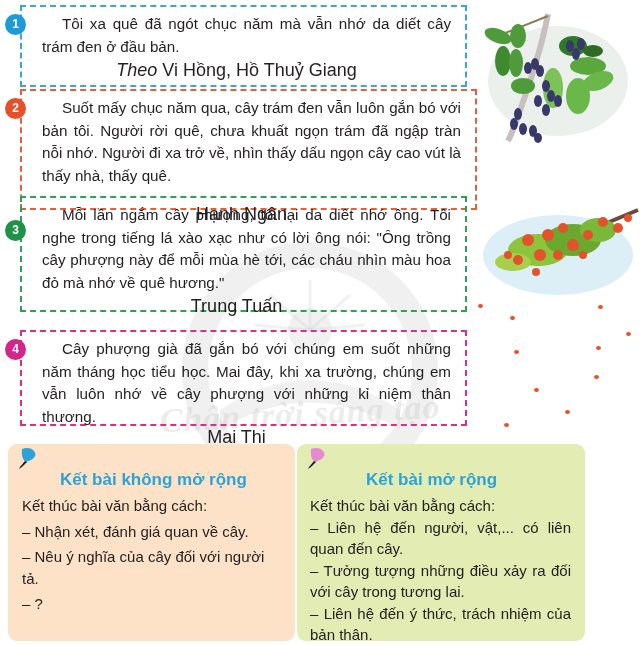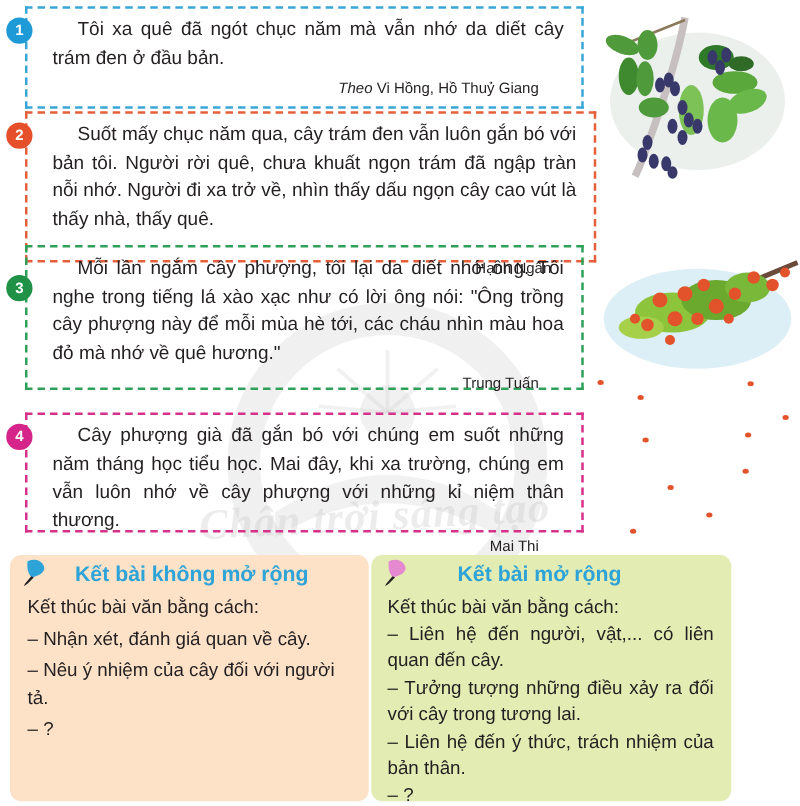--- a/index.html
+++ b/index.html
@@ -15,21 +15,21 @@
       transform: rotate(-3deg);
     }
 
     .passage {
       position: absolute; left: 20px; width: 452px;
       border: 2px dashed; border-right-width: 2px;
       padding: 6px 14px 4px 20px;
       font-size: 15.2px; line-height: 22.5px; text-align: justify;
     }
     .passage .body-text { text-indent: 20px; }
-    .passage .author { text-align: right; padding-right: 20px; font-size: 12px; line-height: 24px; }
+    .passage .author { text-align: center; padding-right: 20px; font-size: 18px; line-height: 24px; }
     .passage .author i { font-style: italic; }
 
     .badge {
       position: absolute; left: 5px; width: 21px; height: 21px; border-radius: 50%;
       color: #ffffff; font-weight: bold; font-size: 12px; line-height: 21px; text-align: center;
     }
 
     #p1 { top: 5px; height: 82px; border-color: #3aa6d8; border-bottom-color: #3aa6d8; }
     #p2 { top: 89px; height: 121px; border-color: #e5603a; }
     #p3 { top: 196px; height: 116px; border-color: #2fa05a; }
@@ -39,21 +39,21 @@
     #p3 { width: 447px; }
     #p4 { width: 447px; }
 
     
     .illus { position: absolute; }
     .tram { left: 478px; top: 6px; width: 160px; height: 138px; }
     .phuong { left: 478px; top: 200px; width: 162px; height: 110px; }
     .petal { position: absolute; width: 5px; height: 4px; background: #e2532c; border-radius: 50%; }
 
     
-    .card { position: absolute; top: 444px; height: 197px; border-radius: 9px; padding: 4px 12px 8px 14px; font-size: 15px; line-height: 21.5px; }
+    .card { position: absolute; top: 444px; height: 197px; border-radius: 9px; padding: 24px 12px 8px 14px; font-size: 15px; line-height: 21.5px; }
     .card-left { left: 8px; width: 287px; background: #fde2c8; }
     .card-right { left: 297px; width: 288px; background: #e2ecb3; padding-left: 13px; padding-right: 14px; text-align: justify; }
     .card-title { font-weight: bold; color: #2ea3d7; font-size: 17px; line-height: 24px; padding-left: 38px; margin-bottom: 3px; }
     .card-right .card-title { padding-left: 56px; }
     .card-left .card-item { margin-top: 4px; }
     .card-right .card-item { margin-top: 0; }
     .pin { position: absolute; top: 3px; left: 8px; width: 22px; height: 24px; }
   </style>
 </head>
 <body>
@@ -172,21 +172,21 @@
 <div class="petal" style="left:504px;top:423px;"></div>
 
 <div class="card card-left">
   <svg class="pin" viewBox="0 0 22 24">
     <path d="M6 2 Q14 -1 18 4 Q22 9 15 13 L10 15 Q5 12 6 2 Z" fill="#2ea3d7"></path>
     <path d="M9 14 L4 20 L3 22 L6 20 L11 15 Z" fill="#231f20"></path>
   </svg>
   <div class="card-title">Kết bài không mở rộng</div>
   <div class="card-item" style="margin-top:0;">Kết thúc bài văn bằng cách:</div>
   <div class="card-item">– Nhận xét, đánh giá quan về cây.</div>
-  <div class="card-item">– Nêu ý nhiệm của cây đối với người tả.</div>
+  <div class="card-item">– Nêu ý nghĩa của cây đối với người tả.</div>
   <div class="card-item">– ?</div>
 </div>
 
 <div class="card card-right">
   <svg class="pin" viewBox="0 0 22 24">
     <path d="M6 2 Q14 -1 18 4 Q22 9 15 13 L10 15 Q5 12 6 2 Z" fill="#e58ad0"></path>
     <path d="M9 14 L4 20 L3 22 L6 20 L11 15 Z" fill="#231f20"></path>
   </svg>
   <div class="card-title">Kết bài mở rộng</div>
   <div class="card-item">Kết thúc bài văn bằng cách:</div>

